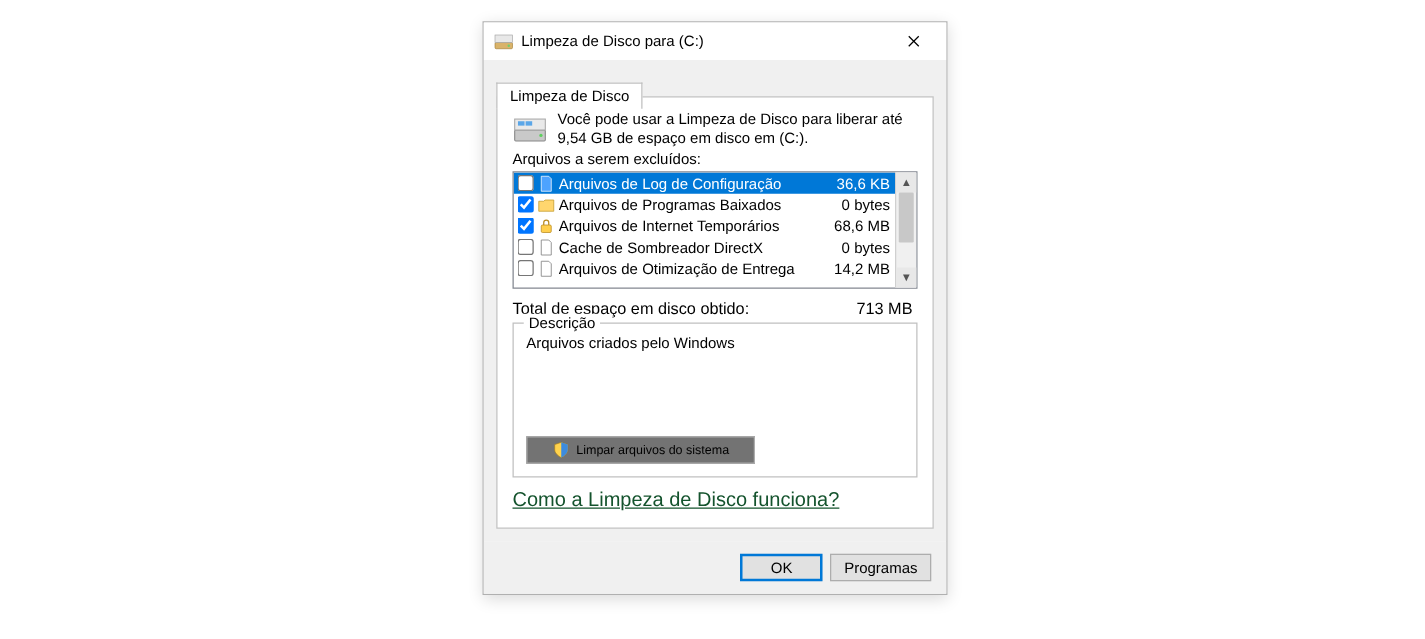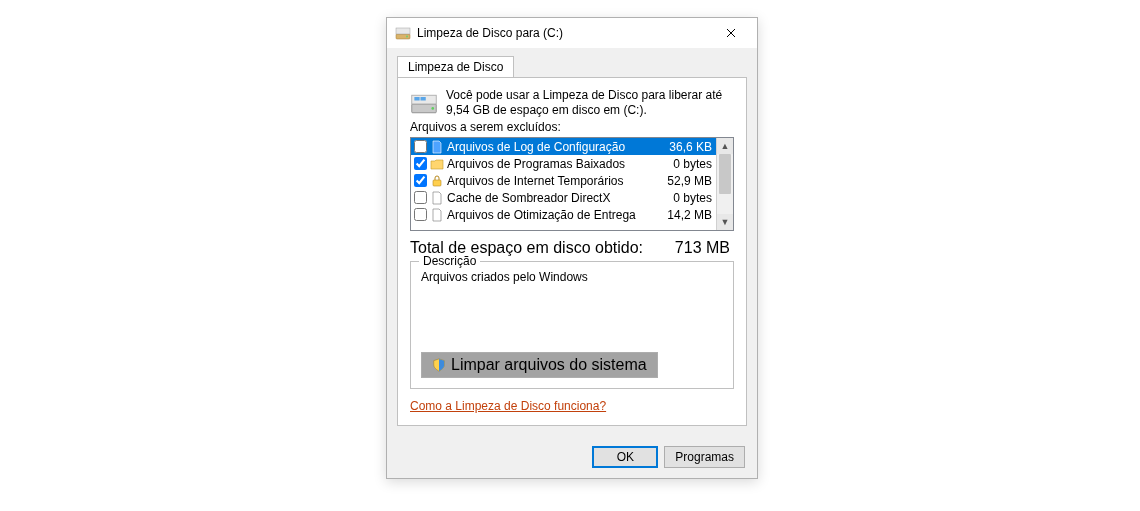--- a/index.html
+++ b/index.html
@@ -49,21 +49,21 @@
     font-size: 14px;
     cursor: pointer;
   }
   .body-area {
     background: #f0f0f0;
     padding: 8px 10px 10px 10px;
   }
   .tabstrip {
     display: flex;
     position: relative;
-    top: 0;
+    top: 10px;
     z-index: 2;
     text-align: center;
   }
   .tab {
     background: #fff;
     border: 1px solid #c0c0c0;
     border-bottom: none;
     padding: 3px 10px;
     font-size: 12px;
     cursor: pointer;
@@ -160,21 +160,21 @@
     left: 2px;
     right: 2px;
     top: 0;
     height: 40px;
     background: #c8c8c8;
     border-radius: 1px;
   }
   .total-row {
     display: flex;
     justify-content: space-between;
-    font-size: 16px;
+    font-size: 13px;
     margin-top: 8px;
     margin-bottom: 4px;
     padding-right: 4px;
   }
   .groupbox {
     border: 1px solid #c0c0c0;
     padding: 8px 10px 10px 10px;
     position: relative;
     margin-top: 4px;
   }
@@ -185,41 +185,41 @@
     background: #fff;
     padding: 0 4px;
     font-size: 12px;
   }
   .desc-text {
     font-size: 12px;
     min-height: 70px;
   }
   .sys-btn {
     margin-top: 12px;
-    background: #a3a3a3;
+    background: #737373;
     border: 1px solid #adadad;
-    padding: 3px 10px;
-    font-size: 16px;
+    padding: 3px 20px;
+    font-size: 10px;
     display: inline-flex;
     align-items: center;
     gap: 5px;
     cursor: pointer;
   }
   .shield-icon {
     width: 14px;
     height: 14px;
   }
   .link-row {
     margin-top: 10px;
   }
   .link {
-    color: #c2410c;
+    color: #14532d;
     text-decoration: underline;
     cursor: pointer;
-    font-size: 12px;
+    font-size: 16px;
   }
   .footer {
     display: flex;
     justify-content: flex-end;
     gap: 6px;
     padding: 10px 12px;
     background: #f0f0f0;
   }
   .btn {
     min-width: 66px;
@@ -298,21 +298,21 @@
               <span class="label">Arquivos de Programas Baixados</span>
               <span class="size">0 bytes</span>
             </div>
             <div class="row">
               <input type="checkbox" checked="" style="">
               <span class="ficon"><svg viewBox="0 0 14 14" width="14" height="14">
                   <rect x="3" y="6" width="8" height="6" rx="1" fill="#ffcf4d" stroke="#b88a1f" stroke-width="0.6"></rect>
                   <path d="M5 6 V4 a2 2 0 0 1 4 0 V6" fill="none" stroke="#b88a1f" stroke-width="1"></path>
                 </svg></span>
               <span class="label">Arquivos de Internet Temporários</span>
-              <span class="size">52,9 MB</span>
+              <span class="size">68,6 MB</span>
             </div>
             <div class="row">
               <input type="checkbox" style="">
               <span class="ficon"><svg viewBox="0 0 14 14" width="14" height="14">
                   <path d="M3 1h6l2 2v10H3z" fill="#fff" stroke="#888" stroke-width="0.7"></path>
                 </svg></span>
               <span class="label">Cache de Sombreador DirectX</span>
               <span class="size">0 bytes</span>
             </div>
             <div class="row">

